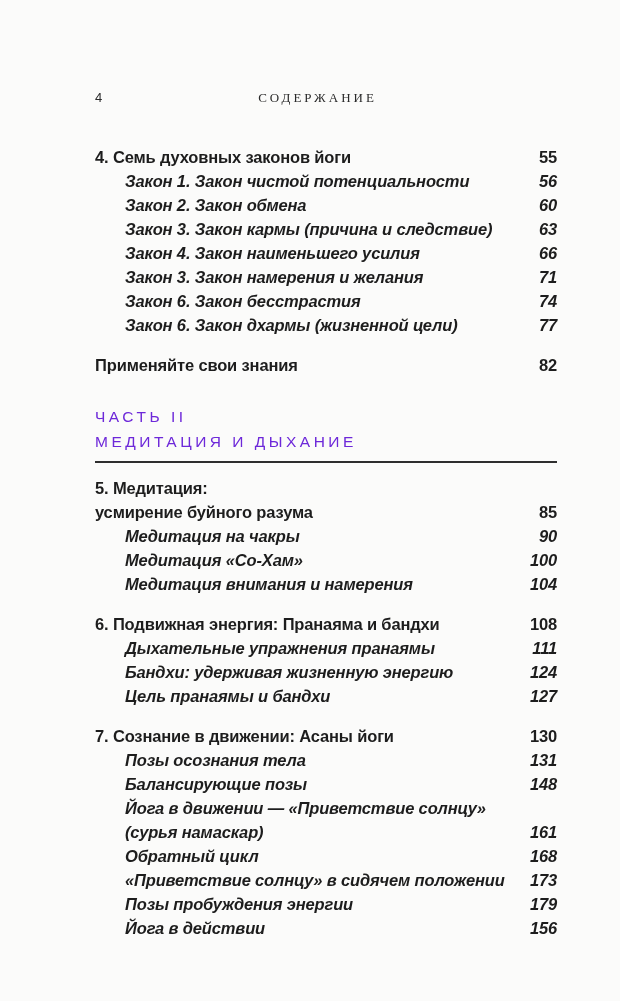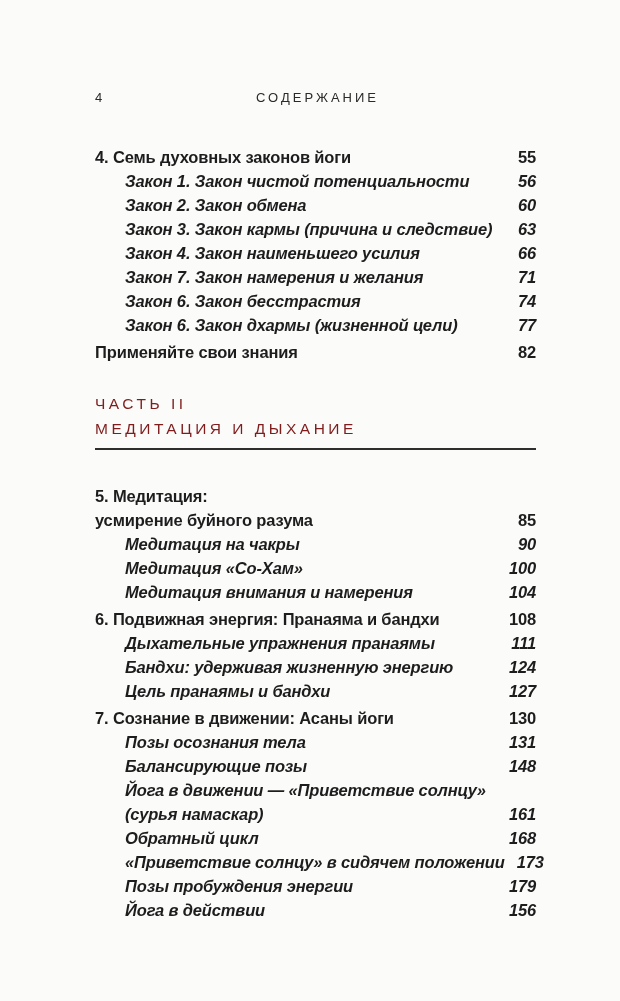--- a/index.html
+++ b/index.html
@@ -33,51 +33,52 @@
     position: absolute;
     left: 0;
     top: 0;
   }
   .page-header .running {
     position: absolute;
     left: 0;
     right: 0;
     top: 0;
     text-align: center;
+    font-family: Liberation Serif, serif;
   }
   
   .toc {
     position: absolute;
     top: 145px;
     left: 95px;
-    right: 84px;
+    right: 63px;
   }
   .toc-row {
     display: flex;
     justify-content: space-between;
     align-items: baseline;
     font-size: 16.5px;
     font-weight: 700;
     line-height: 24px;
     letter-spacing: -0.15px;
   }
-  .toc-row.lvl1 { margin-top: 3px; }
+  .toc-row.lvl1 { margin-top: 16px; }
   .toc-row.first { margin-top: 0; }
   .toc-row.lvl2 { padding-left: 30px; font-style: italic; align-items: flex-end; }
   .toc-row .t { white-space: nowrap; }
   .toc-row .p { white-space: nowrap; padding-left: 12px; }
   
   .part-heading {
     margin-top: 27px;
-    margin-bottom: 34px;
+    margin-bottom: 13px;
     font-size: 15.5px;
     font-weight: 400;
     letter-spacing: 3.5px;
     line-height: 25px;
-    color: #7f1d1d;
+    color: #6d28d9;
     border-bottom: 2px solid #2e2e2e;
     padding-bottom: 7px;
   }
 </style>
 </head>
 <body>
 
 <div class="page">
 
   <div class="page-header">
@@ -102,21 +103,21 @@
         </div>
         <div class="toc-row lvl2">
           <span class="t">Закон 3. Закон кармы (причина и следствие)</span>
           <span class="p">63</span>
         </div>
         <div class="toc-row lvl2">
           <span class="t">Закон 4. Закон наименьшего усилия</span>
           <span class="p">66</span>
         </div>
         <div class="toc-row lvl2">
-          <span class="t">Закон 7. Закон намерения и желания</span>
+          <span class="t">Закон 3. Закон намерения и желания</span>
           <span class="p">71</span>
         </div>
         <div class="toc-row lvl2">
           <span class="t">Закон 6. Закон бесстрастия</span>
           <span class="p">74</span>
         </div>
         <div class="toc-row lvl2">
           <span class="t">Закон 6. Закон дхармы (жизненной цели)</span>
           <span class="p">77</span>
         </div>

